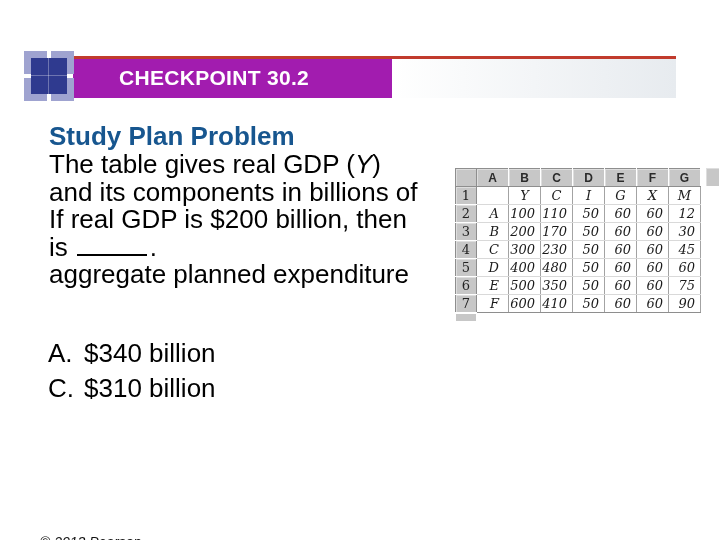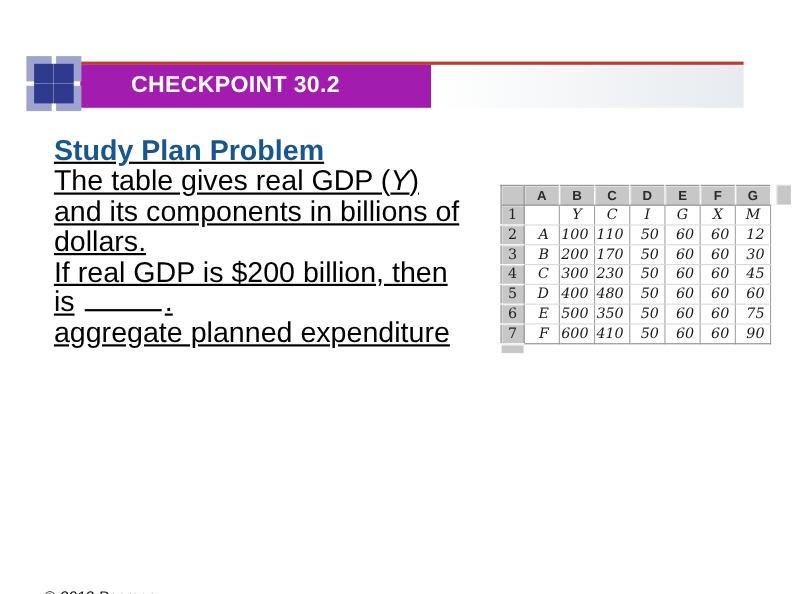--- a/index.html
+++ b/index.html
@@ -27,21 +27,21 @@
   .logo .sq { position:absolute; width:23px; height:23px; background:#9FA3D0; }
   .sq.tl{left:0;top:0} .sq.tr{left:27px;top:0} .sq.bl{left:0;top:27px} .sq.br{left:27px;top:27px}
   .logo .dark {
     position:absolute; left:7px; top:7px; width:36px; height:36px; background:#2F3A8F;
     background-image:
       linear-gradient(to right, transparent 17px, rgba(255,255,255,.3) 17px, rgba(255,255,255,.3) 18px, transparent 18px),
       linear-gradient(to bottom, transparent 17px, rgba(255,255,255,.3) 17px, rgba(255,255,255,.3) 18px, transparent 18px);
   }
 
   
-  .problem { position:absolute; left:49px; top:122px; width:412px; font-size:26px; line-height:27.5px; color:#000;text-decoration:underline; }
+  .problem { position:absolute; left:49px; top:122px; width:412px; font-size:26px; line-height:27.5px; color:#000; }
   .problem h2 { margin:0; font-size:26px; line-height:29px; color:#17568F; }
   .var { font-style:italic; }
   .blank { display:inline-block; width:70px; height:20px; border-bottom:2px solid #000; margin:0 3px 0 9px; }
 
   
   .options { position:absolute; left:48px; top:338px; margin:0; padding:0; list-style:none; font-size:26px; color:#000; }
   .options li { height:28px; margin-bottom:7px; white-space:nowrap; }
   .opt-label { display:inline-block; width:36px; }
 
   
@@ -91,27 +91,28 @@
   <div class="sq tr"></div>
   <div class="sq bl"></div>
   <div class="sq br"></div>
   <div class="dark"></div>
 </div>
 
 <section class="problem">
   <h2>Study Plan Problem</h2>
   <div class="line"><span>The table gives real GDP (</span><span class="var">Y</span><span>)</span></div>
   <div class="line">and its components in billions of</div>
-  <div class="line">dollars.</div>
   <div class="line">If real GDP is $200 billion, then</div>
   <div class="line"><span>is</span><span class="blank"></span><span>.</span></div>
   <div class="line">aggregate planned expenditure</div>
 </section>
 
 <ol class="options">
+    <li><span class="opt-label">A.</span><span>$340 billion</span></li>
+    <li><span class="opt-label">C.</span><span>$310 billion</span></li>
   </ol>
 
 <figure class="sheet" style="margin:0">
   <table class="grid">
     <thead>
       <tr>
         <th class="corner"></th>
       <th class="colhead">A</th>
           <th class="colhead">B</th>
           <th class="colhead">C</th>

